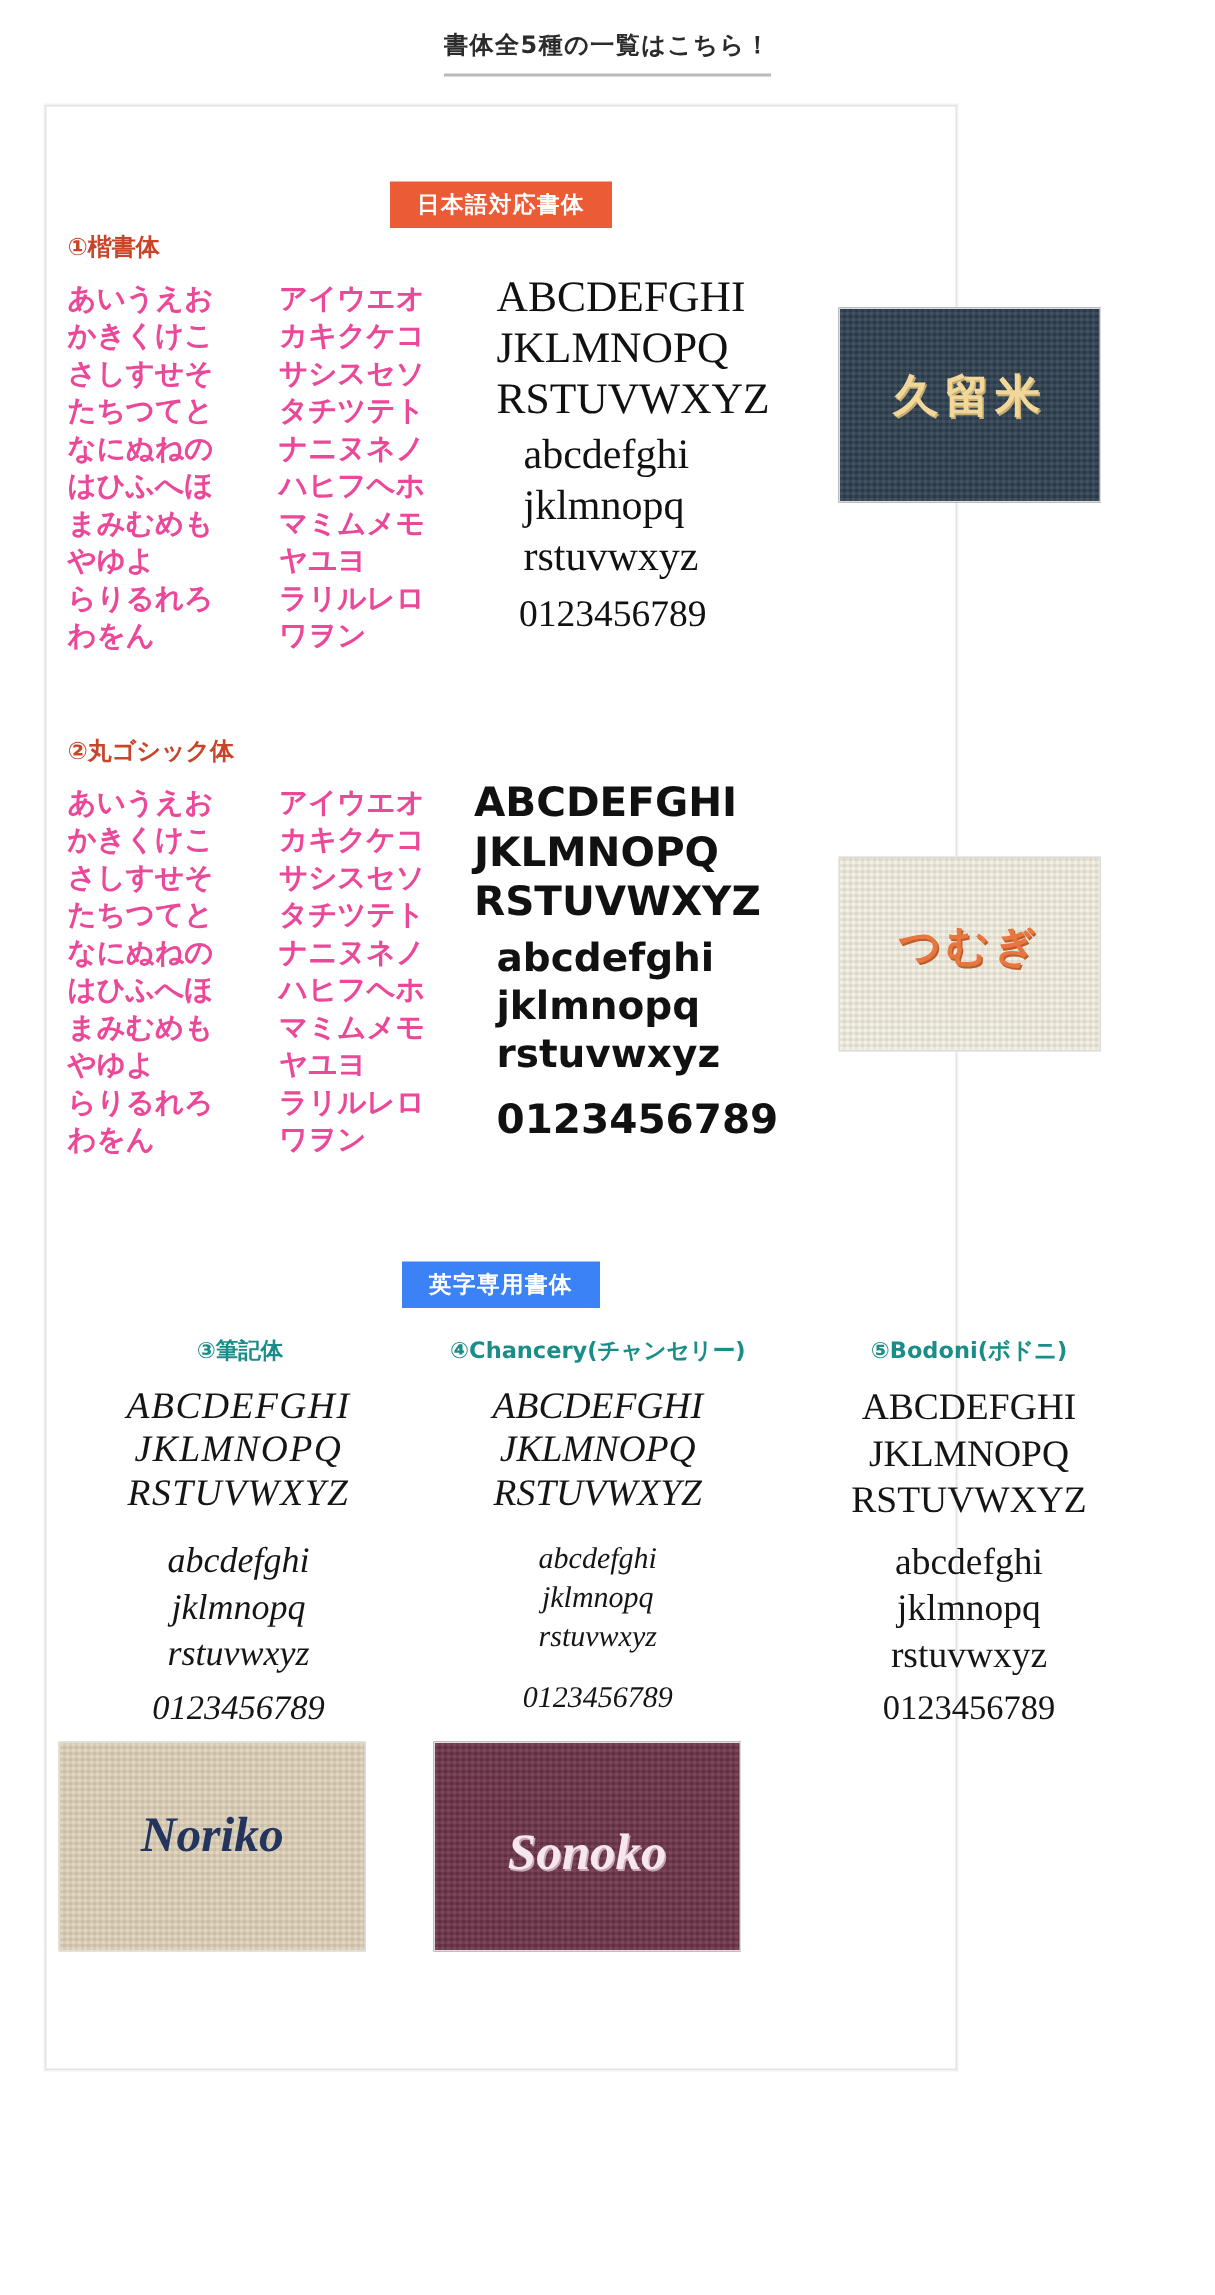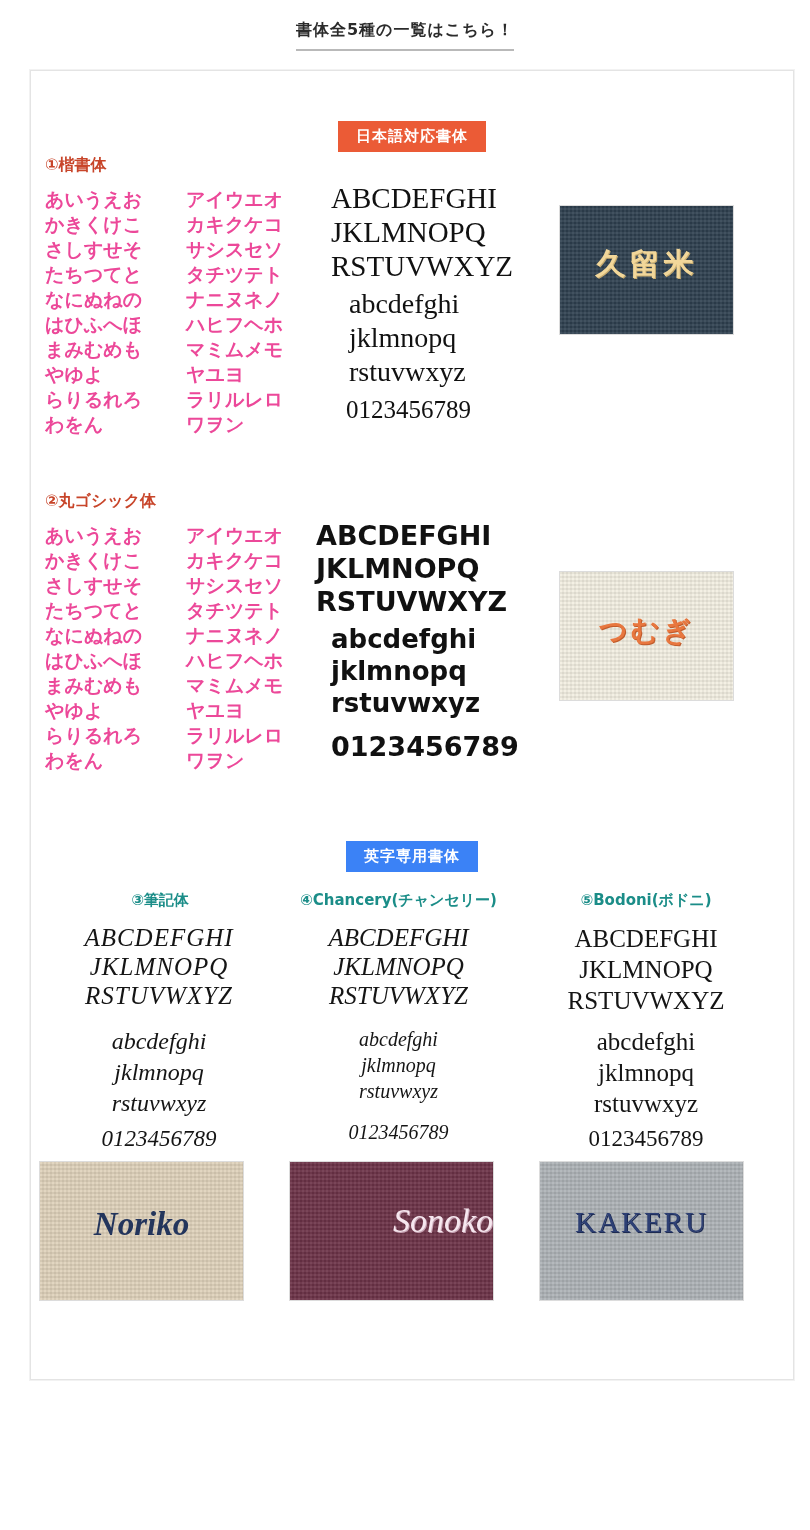--- a/index.html
+++ b/index.html
@@ -37,21 +37,21 @@
     padding-bottom: 8px;
     border-bottom: 2px solid #b9b9b9;
     font-family: "DejaVu Sans", "Liberation Sans", sans-serif;
   }
 
   
   .card {
     position: absolute;
     left: 30px;
     top: 70px;
-    width: 764px;
+    width: 608px;
     height: 1310px;
     background: #ffffff;
     border: 1px solid #e4e4e4;
     box-shadow: 0 0 0 1px #f2f2f2;
   }
 
   .band {
     display: inline-block;
     color: #ffffff;
     font-size: 15px;
@@ -264,30 +264,26 @@
     <div class="trio-label" style="left:240px; top:820px; width:255px;">④Chancery(チャンセリー)</div>
     <div class="trio-sample script-latin" style="left:240px; top:852px; width:255px; font-size:25px; line-height:29px;">ABCDEFGHI
 JKLMNOPQ
 RSTUVWXYZ</div>
     <div class="trio-sample script-latin" style="left:240px; top:955px; width:255px; font-size:20px; line-height:26px;">abcdefghi
 jklmnopq
 rstuvwxyz</div>
     <div class="trio-sample script-latin" style="left:240px; top:1050px; width:255px; font-size:20px;">0123456789</div>
     <div class="photo photo-wine" style="left:258px; top:1090px; width:205px; height:140px;">
       <div class="terry"></div>
-      <div class="stitch" style="top:40px; font-size:34px; font-style:italic; font-weight:normal; color:#f6e7ef; text-shadow:1px 1px 0 #c9a6b6; font-family:'Liberation Serif','DejaVu Serif',serif;text-align:right;">Sonoko</div>
+      <div class="stitch" style="top:55px; font-size:34px; font-style:italic; font-weight:bold; color:#f6e7ef; text-shadow:1px 1px 0 #c9a6b6; font-family:'Liberation Serif','DejaVu Serif',serif;">Sonoko</div>
     </div>
 
     <div class="trio-label" style="left:495px; top:820px; width:240px;">⑤Bodoni(ボドニ)</div>
     <div class="trio-sample serif-latin" style="left:490px; top:852px; width:250px; font-size:25px; line-height:31px;">ABCDEFGHI
 JKLMNOPQ
 RSTUVWXYZ</div>
     <div class="trio-sample serif-latin" style="left:490px; top:955px; width:250px; font-size:25px; line-height:31px;">abcdefghi
 jklmnopq
 rstuvwxyz</div>
     <div class="trio-sample serif-latin" style="left:490px; top:1055px; width:250px; font-size:23px;">0123456789</div>
-    <div class="photo photo-grey" style="left:508px; top:1090px; width:205px; height:140px;">
-      <div class="terry"></div>
-      <div class="stitch" style="top:44px; font-size:29px; letter-spacing:2px; color:#2d3f74; text-shadow:1px 1px 0 #1c2a52; font-family:'Liberation Serif','DejaVu Serif',serif;">KAKERU</div>
-    </div>
 
   </div>
 </div>
 
 </body></html>

